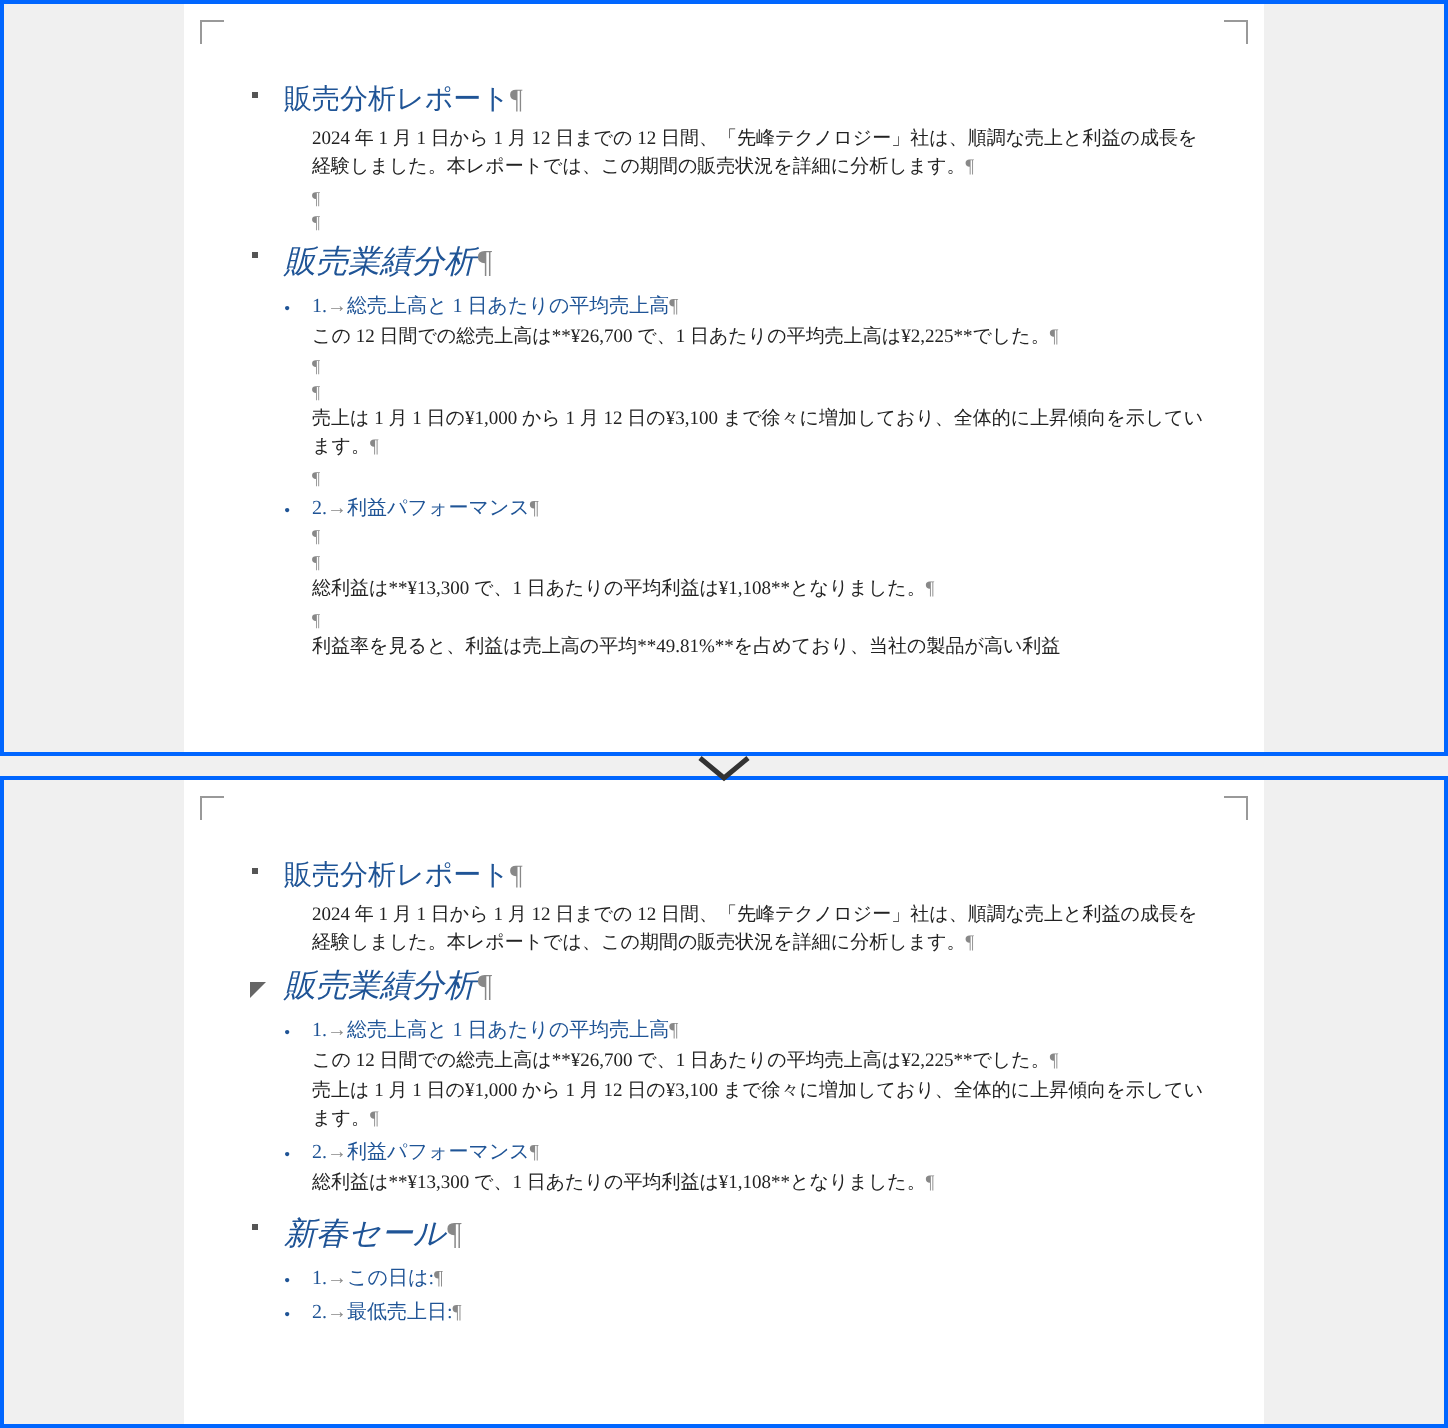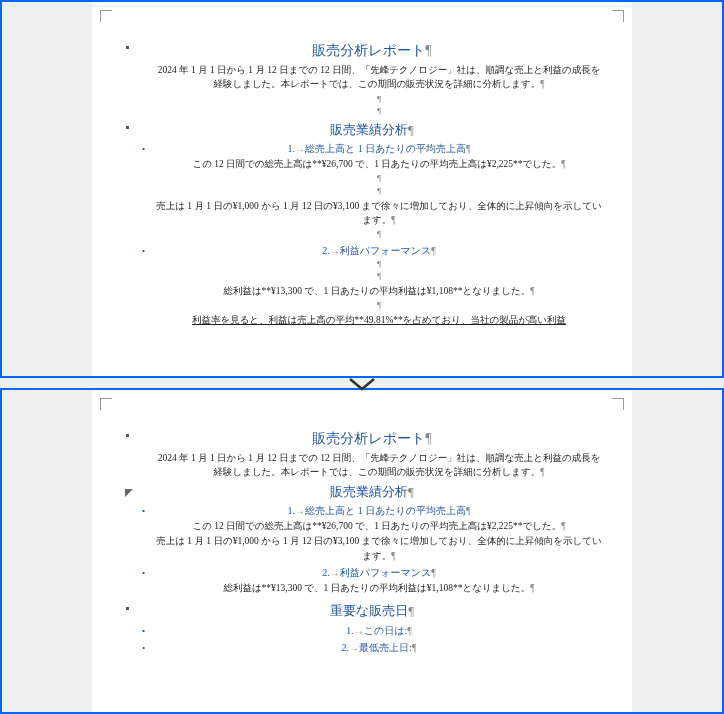--- a/index.html
+++ b/index.html
@@ -41,56 +41,56 @@
     width: 12px; height: 12px;
     border: 1px solid #999;
   }
   .tl { top: 8px; left: 8px; border-right: none; border-bottom: none; }
   .tr { top: 8px; right: 8px; border-left: none; border-bottom: none; }
   .content {
     padding: 18px 10px 0 30px;
     font-size: 9.5px;
     line-height: 1.5;
     color: #222;
-    text-align: center;
   }
   .h1 {
     color: #1f5496;
     font-size: 14px;
     margin-bottom: 2px;
     font-weight: normal;
   }
   .h2 {
     color: #1f5496;
-    font-size: 13px;
+    font-size: 16px;
     margin-top: 2px;
     margin-bottom: 2px;
     font-weight: normal;
     position: relative;
+    font-style: italic;
   }
   .h3 {
     color: #1f5496;
     font-size: 10px;
     margin-top:2px;
     margin-left: 14px;
     font-weight: normal;
     position: relative;
   }
   .bullet-dot {
     position:absolute; left:-14px; top:2px; color:#1f5496; font-size:9px;
   }
   .para { margin: 1px 0 1px 14px; }
   .pilcrow { color: #888; }
   .empty-p { margin-left:14px; color:#888; font-size:9px; line-height:1.4; }
   .arrow { color:#888; }
   .collapse-tri {
     position:absolute; left:-18px; top:2px; 
   }
   .dot-toggle { position:absolute; left:-16px; top:6px; width:3px; height:3px; background:#555; border-radius:0; }
-  .cut-text { overflow: hidden; white-space: nowrap; text-decoration: underline; }
+  .cut-text { overflow: hidden; white-space: nowrap; }
 </style>
 </head>
 <body>
 
 <div class="panel panel-top">
   <div class="page">
     <div class="corner tl"></div>
     <div class="corner tr"></div>
     <div class="content">
 
@@ -170,21 +170,21 @@
       <div class="para"><span>売上は 1 月 1 日の¥1,000 から 1 月 12 日の¥3,100 まで徐々に増加しており、全体的に上昇傾向を示しています。</span><span class="pilcrow">¶</span></div>
 
       <div class="h3">
         <span class="bullet-dot">•</span>
         <span>2.</span><span class="arrow">→</span><span>利益パフォーマンス</span><span class="pilcrow">¶</span>
       </div>
       <div class="para"><span>総利益は**¥13,300 で、1 日あたりの平均利益は¥1,108**となりました。</span><span class="pilcrow">¶</span></div>
 
       <div class="h2" style="margin-top:6px; position:relative">
         <span class="dot-toggle"></span>
-        <span>重要な販売日</span><span class="pilcrow">¶</span>
+        <span>新春セール</span><span class="pilcrow">¶</span>
       </div>
 
       <div class="h3">
         <span class="bullet-dot">•</span>
         <span>1.</span><span class="arrow">→</span><span>この日は:</span><span class="pilcrow">¶</span>
       </div>
 
       <div class="h3">
         <span class="bullet-dot">•</span>
         <span>2.</span><span class="arrow">→</span><span>最低売上日:</span><span class="pilcrow">¶</span>

